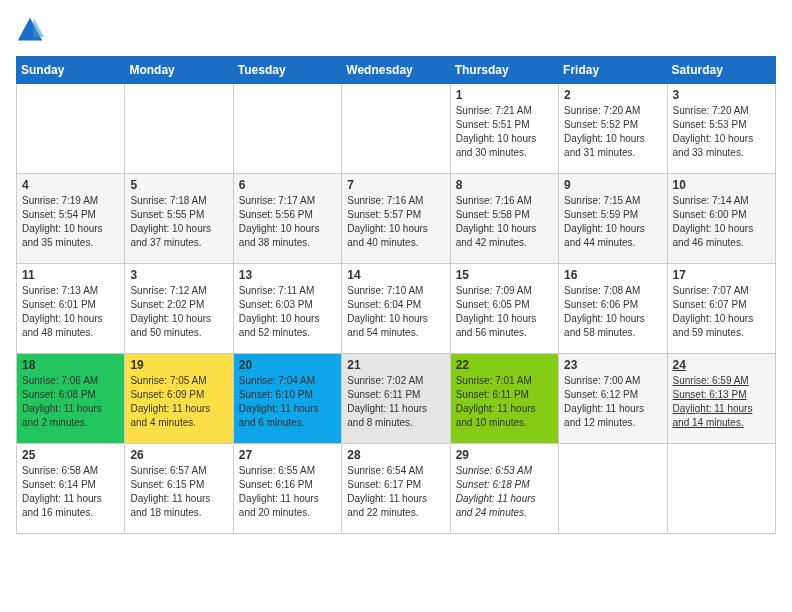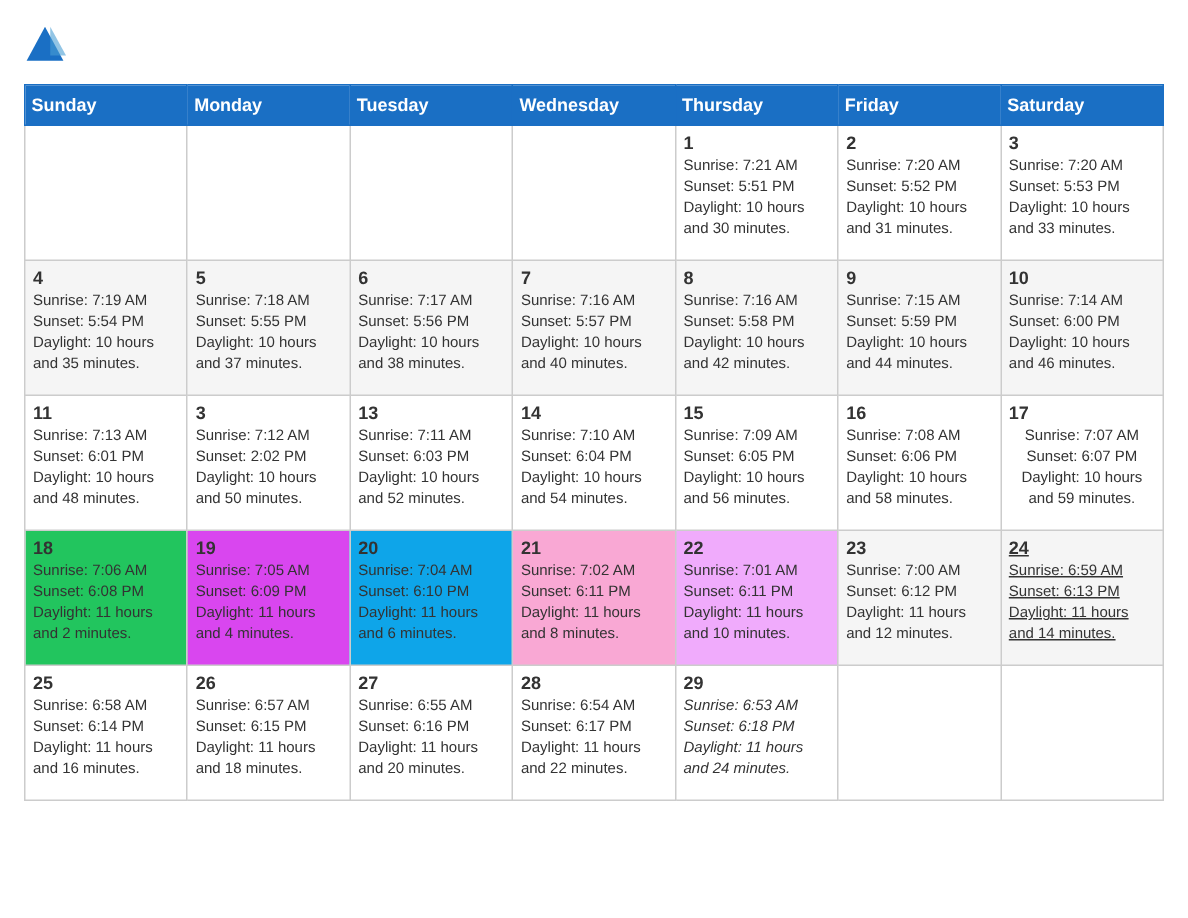--- a/index.html
+++ b/index.html
@@ -239,56 +239,56 @@
         </td>
         <td>
           <span class="day-number">16</span>
           <div class="cell-content" style="white-space: pre-line;">Sunrise: 7:08 AM
 Sunset: 6:06 PM
 Daylight: 10 hours
 and 58 minutes.</div>
         </td>
         <td>
           <span class="day-number">17</span>
-          <div class="cell-content" style="white-space: pre-line; text-align: center;">Sunrise: 7:07 AM
+          <div class="cell-content" style="white-space: pre-line;">Sunrise: 7:07 AM
 Sunset: 6:07 PM
 Daylight: 10 hours
 and 59 minutes.</div>
         </td>
       </tr>
       <tr>
         <td style="background-color: #22c55e;">
           <span class="day-number">18</span>
           <div class="cell-content" style="white-space: pre-line;">Sunrise: 7:06 AM
 Sunset: 6:08 PM
 Daylight: 11 hours
 and 2 minutes.</div>
         </td>
-        <td style="background-color: #d946ef;">
+        <td style="background-color: #fde047;">
           <span class="day-number">19</span>
           <div class="cell-content" style="white-space: pre-line;">Sunrise: 7:05 AM
 Sunset: 6:09 PM
 Daylight: 11 hours
 and 4 minutes.</div>
         </td>
         <td style="background-color: #0ea5e9;">
           <span class="day-number">20</span>
           <div class="cell-content" style="white-space: pre-line;">Sunrise: 7:04 AM
 Sunset: 6:10 PM
 Daylight: 11 hours
 and 6 minutes.</div>
         </td>
-        <td style="background-color: #f9a8d4;">
+        <td style="background-color: #e5e5e5;">
           <span class="day-number">21</span>
           <div class="cell-content" style="white-space: pre-line;">Sunrise: 7:02 AM
 Sunset: 6:11 PM
 Daylight: 11 hours
 and 8 minutes.</div>
         </td>
-        <td style="background-color: #f0abfc;">
+        <td style="background-color: #84cc16;">
           <span class="day-number">22</span>
           <div class="cell-content" style="white-space: pre-line;">Sunrise: 7:01 AM
 Sunset: 6:11 PM
 Daylight: 11 hours
 and 10 minutes.</div>
         </td>
         <td style="background-color: rgb(245, 245, 245);">
           <span class="day-number">23</span>
           <div class="cell-content" style="white-space: pre-line;">Sunrise: 7:00 AM
 Sunset: 6:12 PM

